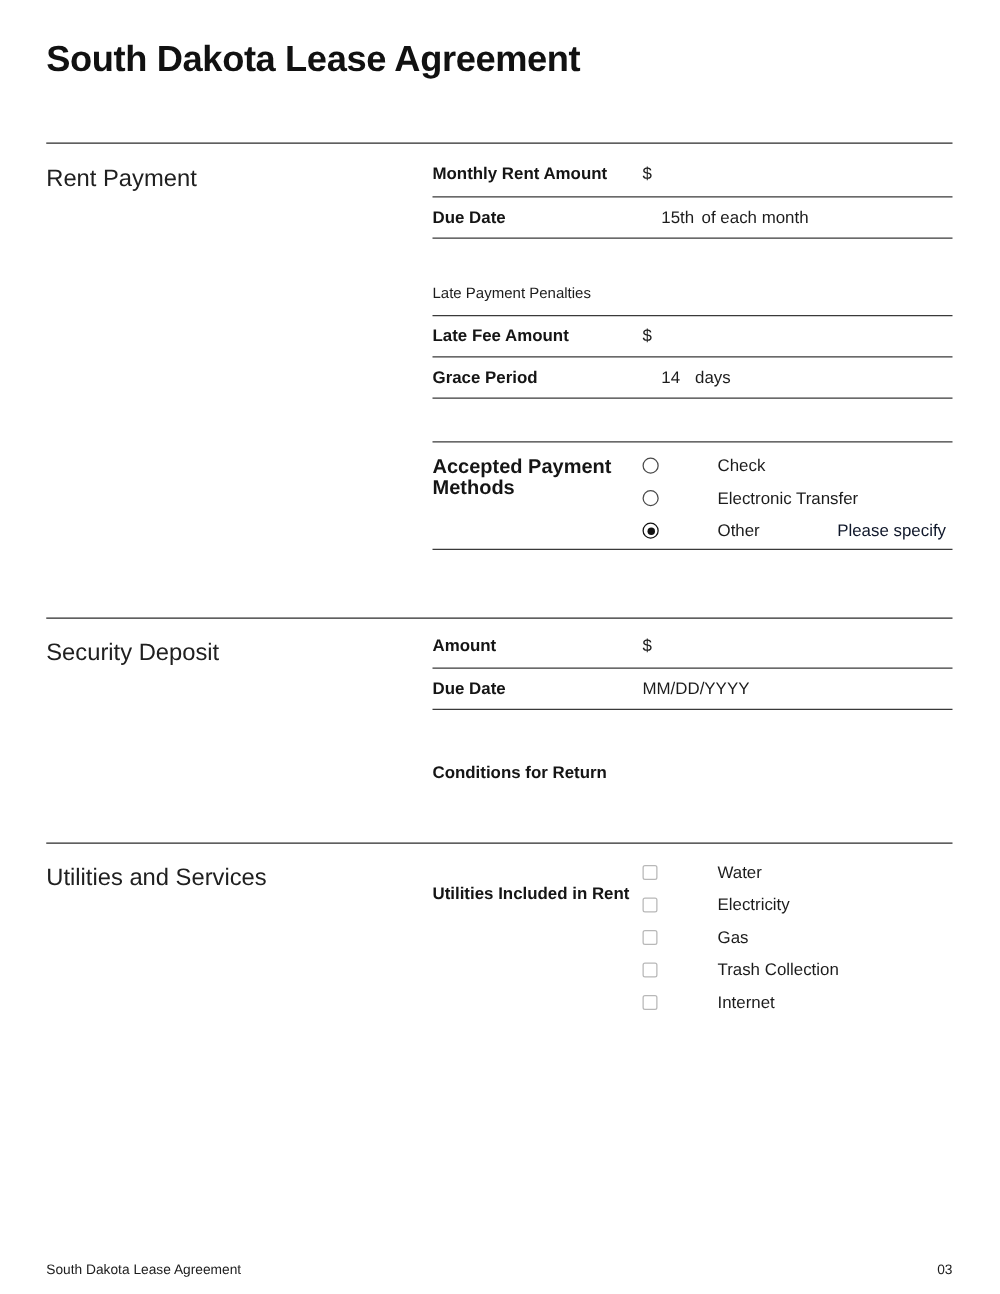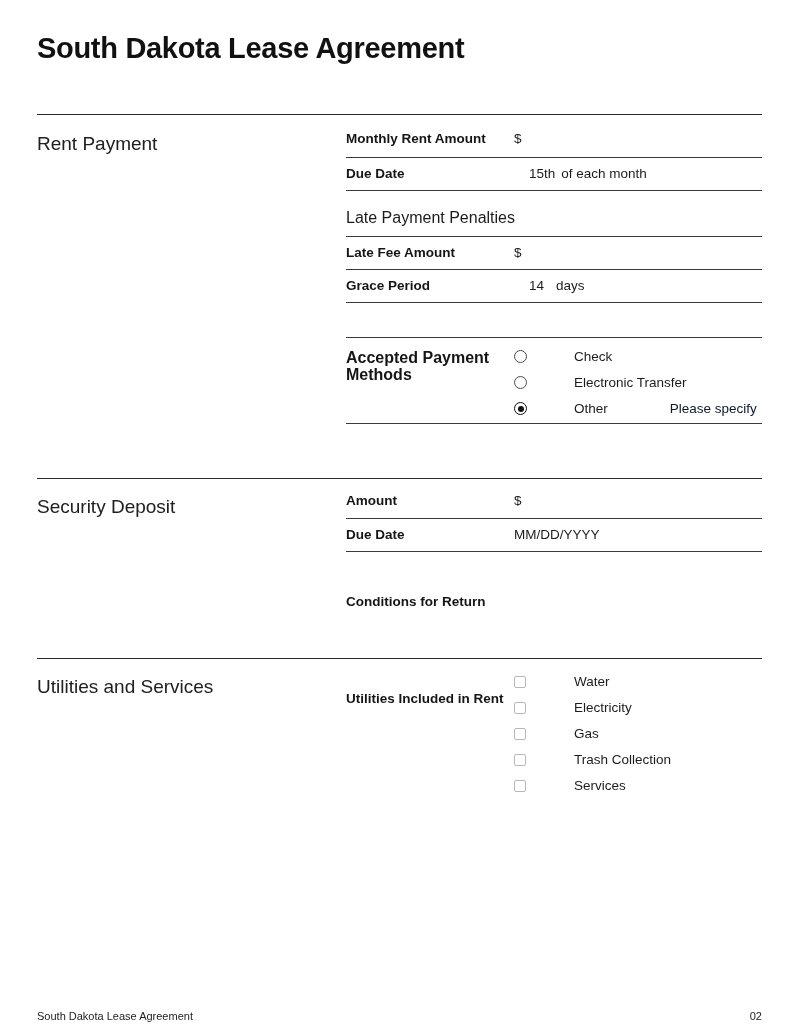--- a/index.html
+++ b/index.html
@@ -24,22 +24,22 @@
 
   .field-row { display:flex; align-items:center;
                border-bottom:1px solid #3a3a3a; font-size:13.5px; }
   .field-label { width:168px; flex:none; font-weight:700;
                  line-height:17px; color:#151515; padding-right:10px; }
   .field-value { flex:1; display:flex; align-items:baseline; line-height:17px; }
   .row-a { padding:15px 0 10px; }
   .row-b { padding:7px 0 8px; }
   .row-c { padding:13px 0 9px; }
 
-  .sub-heading { font-size:16px; font-weight:400; color:#1c1c1c;
-                 line-height:20px; margin-top:17px; padding-bottom:8px;
+  .sub-heading { font-size:12px; font-weight:400; color:#1c1c1c;
+                 line-height:20px; margin-top:33px; padding-bottom:8px;
                  border-bottom:1px solid #3a3a3a; }
 
   .val-indent { padding-left:15px; }
   .suffix-near { margin-left:6px; }
   .suffix-far { margin-left:12px; }
 
   .pm-block { display:flex; border-top:1px solid #3a3a3a;
               border-bottom:1px solid #3a3a3a;
               margin-top:34px; padding:11px 0 7px; margin-bottom:54px; }
   .pm-options { flex:1; }
@@ -195,29 +195,29 @@
               <span>Gas</span>
             </div>
 
             <div class="option-row">
               <span class="checkbox"></span>
               <span>Trash Collection</span>
             </div>
 
             <div class="option-row">
               <span class="checkbox"></span>
-              <span>Services</span>
+              <span>Internet</span>
             </div>
 
 
           </div>
         </div>
 
       </div>
     </section>
 
   </div>
 
   <footer class="footer">
     <span>South Dakota Lease Agreement</span>
-    <span>02</span>
+    <span>03</span>
   </footer>
 </div>
 
 </body></html>

